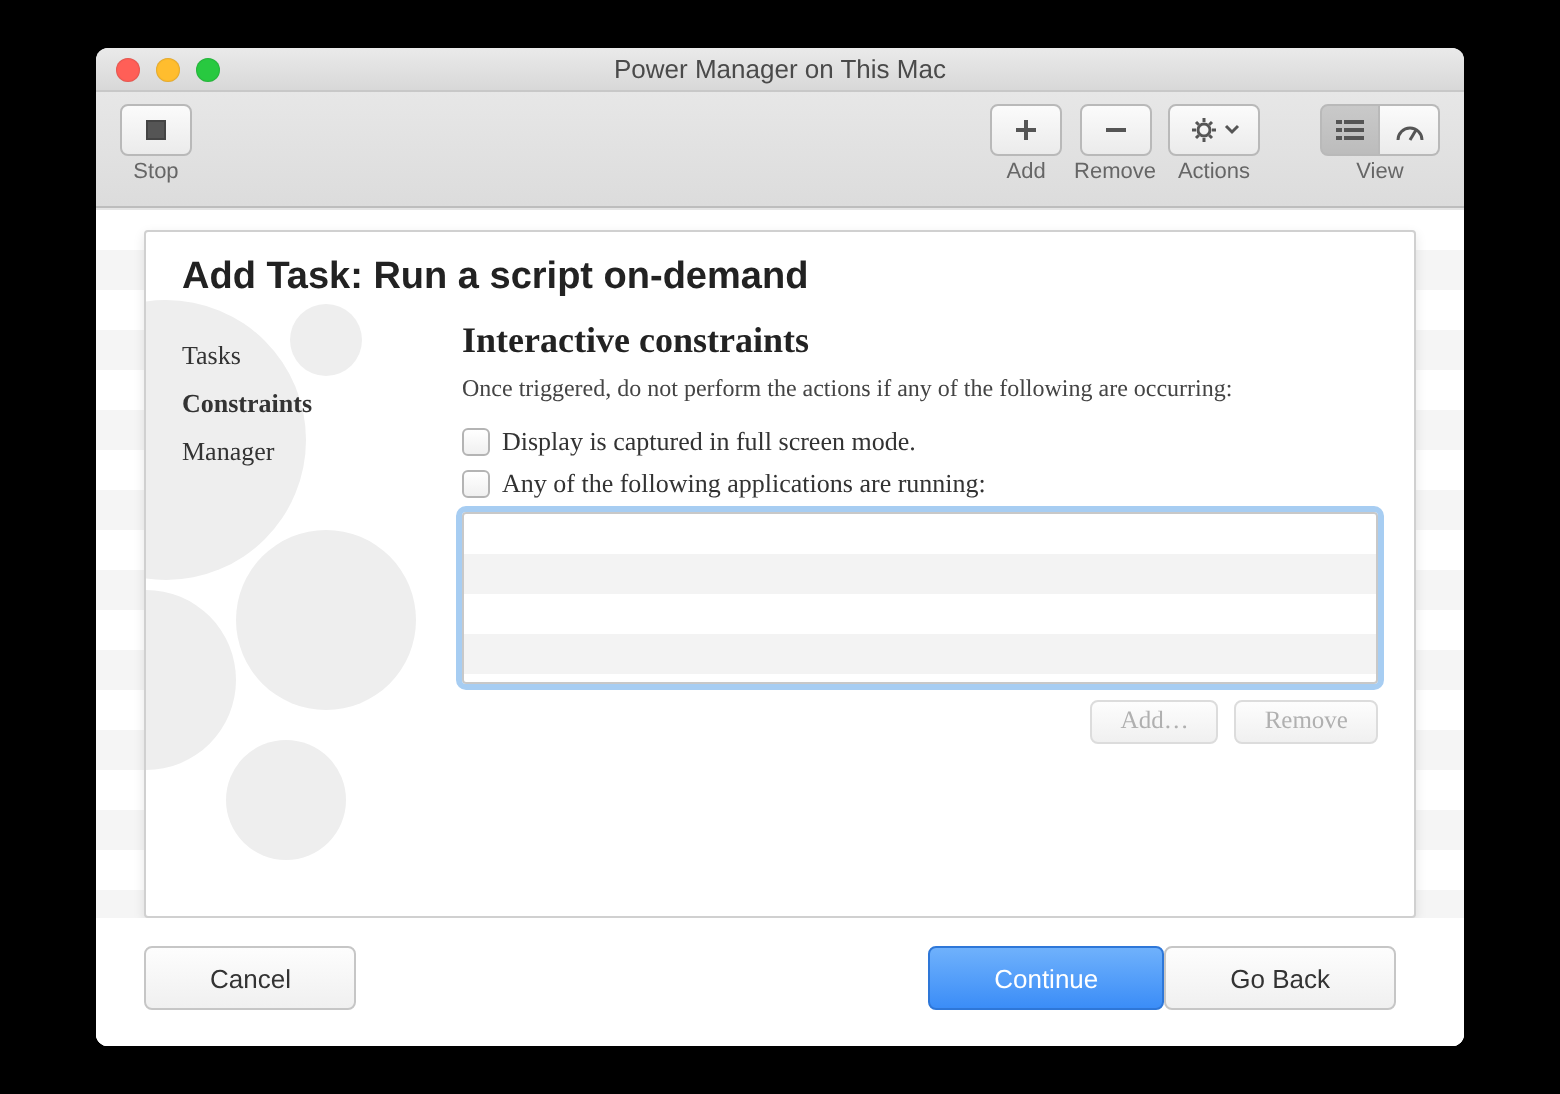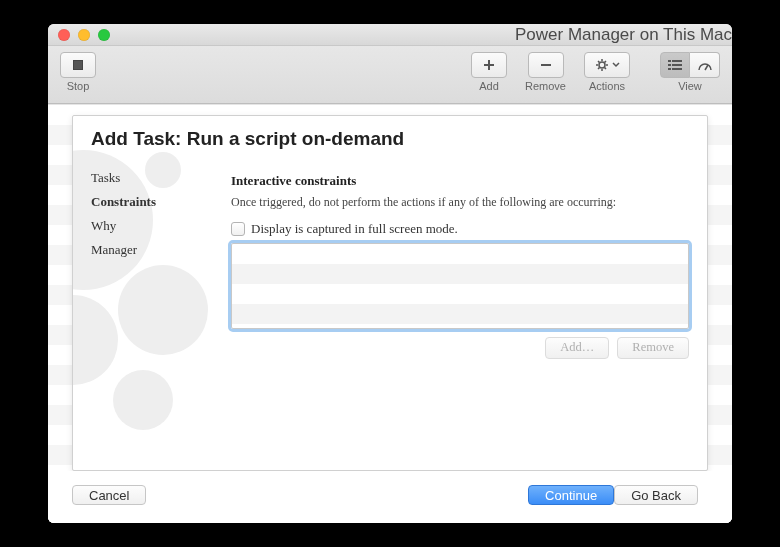--- a/index.html
+++ b/index.html
@@ -43,22 +43,22 @@
   .traffic span {
     width: 12px; height: 12px; border-radius: 50%;
     box-shadow: inset 0 0 1px rgba(0,0,0,0.3);
   }
   .t-close { background: #ff5f57; }
   .t-min   { background: #ffbd2e; }
   .t-max   { background: #28c940; }
   .title {
     position: absolute;
     left: 0; right: 0;
-    text-align: right;
-    font-size: 17px;
+    text-align: center;
+    font-size: 13px;
     color: #4a4a4a;
   }
   .toolbar {
     height: 58px;
     background: linear-gradient(#e7e7e7,#dcdcdc);
     border-bottom: 1px solid #bdbdbd;
     display: flex;
     align-items: flex-start;
     padding: 6px 12px 0 12px;
   }
@@ -68,21 +68,21 @@
     border: 1px solid #b9b9b9;
     border-radius: 4px;
     height: 26px;
     min-width: 36px;
     display: flex;
     align-items: center;
     justify-content: center;
     font-size: 14px;
     color: #555;
   }
-  .tb-row { display:flex; gap:18px; }
+  .tb-row { display:flex; gap:6px; }
   .tb-label { font-size: 11px; color: #666; margin-top: 2px; }
   .tb-spacer { flex: 1; }
   .seg { display:flex; }
   .seg .tb-btn:first-child { border-top-right-radius:0; border-bottom-right-radius:0; }
   .seg .tb-btn:last-child { border-top-left-radius:0; border-bottom-left-radius:0; border-left:0;}
   .content {
     flex: 1;
     position: relative;
     background: #fff;
     display: flex;
@@ -144,22 +144,22 @@
     cursor: default;
   }
   .sidebar-item.sel { font-weight: bold; }
   .panel {
     flex: 1;
     position: relative;
     z-index: 1;
     padding-left: 20px;
   }
   .panel h3 {
-    margin: 13px 0 6px 0;
-    font-size: 13px;
+    margin: 0 0 6px 0;
+    font-size: 18px;
     font-weight: bold;
     color: #222;
   }
   .panel p.desc {
     margin: 0 0 10px 0;
     font-size: 12px;
     color: #444;
     line-height: 1.3;
   }
   .chk-row {
@@ -213,21 +213,21 @@
     display: flex;
     padding: 14px 24px 18px 24px;
     align-items: center;
     background: #fff;
   }
   .btn.primary {
     background: linear-gradient(#6fb1fc,#3b8df7);
     border: 1px solid #2e77d8;
     color: #fff;
   }
-  .footer .btn { height: 20px; padding: 0 16px; font-size: 13px; }
+  .footer .btn { height: 32px; padding: 0 32px; font-size: 13px; }
   .stop-square {
     width: 10px; height: 10px; background: #555; border:1px solid #444;
   }
 </style>
 </head>
 <body>
 
 <div class="window">
 
   <div class="titlebar">
@@ -315,31 +315,34 @@
           <circle cx="40" cy="80" r="70"></circle>
           <circle cx="120" cy="30" r="18"></circle>
           <circle cx="30" cy="200" r="45"></circle>
           <circle cx="120" cy="170" r="45"></circle>
           <circle cx="100" cy="260" r="30"></circle>
         </svg>
 
         <div class="sidebar">
           <div class="sidebar-item">Tasks</div>
           <div class="sidebar-item sel">Constraints</div>
-          <div class="sidebar-item">Why</div>
           <div class="sidebar-item">Manager</div>
         </div>
 
         <div class="panel">
           <h3>Interactive constraints</h3>
           <p class="desc">Once triggered, do not perform the actions if any of the following are occurring:</p>
 
           <div class="chk-row">
             <div class="chk"></div>
             <span>Display is captured in full screen mode.</span>
+          </div>
+          <div class="chk-row">
+            <div class="chk"></div>
+            <span>Any of the following applications are running:</span>
           </div>
 
           <div class="apps-list"></div>
 
           <div class="panel-btns">
             <div class="btn disabled">Add…</div>
             <div class="btn disabled">Remove</div>
           </div>
         </div>
       </div>

